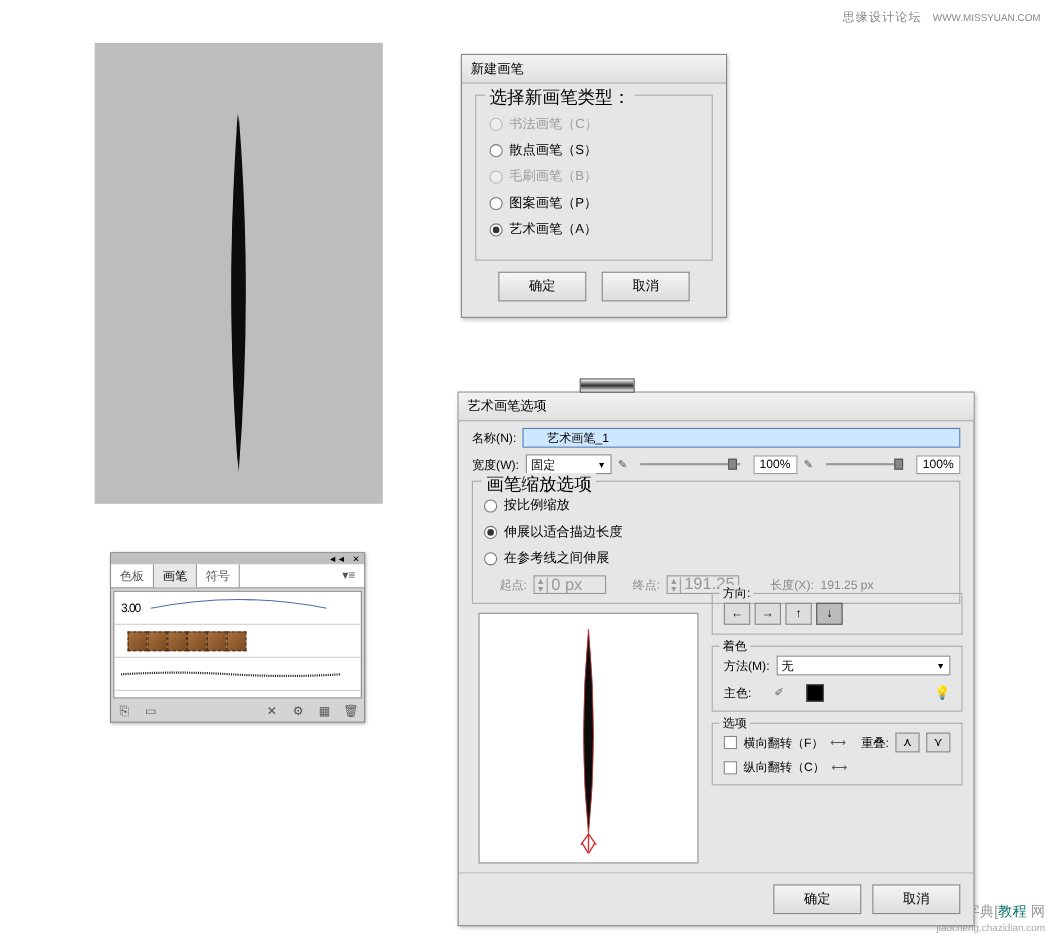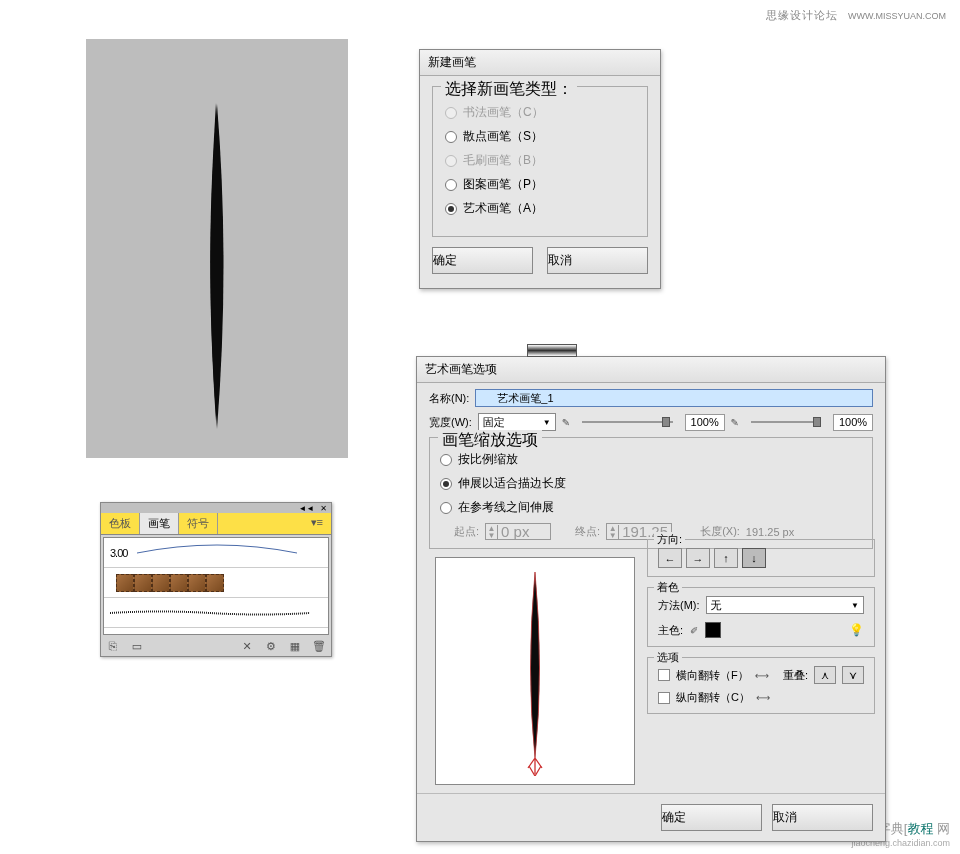--- a/index.html
+++ b/index.html
@@ -56,22 +56,22 @@
   width: 12px; height: 12px; border: 1px solid #777; border-radius: 50%;
   display: inline-flex; align-items: center; justify-content: center;
   background: #fff;
 }
 .radio-row.disabled .radio-dot { border-color: #bbb; background: #eee; }
 .radio-dot.checked::after { content:""; width:6px; height:6px; background:#333; border-radius:50%; }
 .btn {
   background: linear-gradient(#f5f5f5,#ddd);
   border: 1px solid #888;
   padding: 4px 0;
-  width: 101px;
-  text-align: left;
+  width: 80px;
+  text-align: center;
   cursor: pointer;
   font-size: 12px;
 }
 .btn-row { display: flex; gap: 14px; justify-content: center; margin: 10px 0 14px; }
 
 
 .dlg-newbrush { left: 419px; top: 49px; width: 242px; }
 
 
 .dlg-artopts { left: 416px; top: 356px; width: 470px; }
@@ -130,21 +130,21 @@
 .overlap .ob { width:22px; height:18px; border:1px solid #888; background:#ddd; text-align:center; line-height:16px; font-size:11px; }
 .btm-btns { display:flex; justify-content:flex-end; gap:10px; padding:10px 12px; border-top:1px solid #bbb; }
 
 
 .panel {
   position:absolute; left:100px; top:502px;
   width:232px; background:#d4d4d4; border:1px solid #888;
   box-shadow:1px 1px 3px rgba(0,0,0,.3);
 }
 .panel-topbar { height:10px; background:#c0c0c0; display:flex; justify-content:flex-end; align-items:center; padding:0 4px; gap:6px; font-size:8px; }
-.panel-tabs { display:flex; background:#fde047; border-bottom:1px solid #888; font-size:11px; }
+.panel-tabs { display:flex; background:#ffffff; border-bottom:1px solid #888; font-size:11px; }
 .ptab { padding:3px 8px; border-right:1px solid #999; color:#555; }
 .ptab.active { background:#e8e8e8; color:#000; }
 .panel-body { background:#fff; height:98px; overflow:hidden; position:relative; border:1px solid #888; margin:2px; }
 .brush-row { height:30px; border-bottom:1px solid #ccc; display:flex; align-items:center; padding:0 6px; }
 .panel-foot { display:flex; align-items:center; padding:3px 4px; gap:8px; font-size:11px; color:#555; }
 .panel-foot .spacer { flex:1; }
 .ic { width:16px; text-align:center; }
 .pattern-row { display:flex; }
 .pseg { width:18px; height:18px; background:linear-gradient(135deg,#a87040,#7a4a20); border:1px dashed #503018; }
 </style>
@@ -284,21 +284,21 @@
 
     <div class="mini-fieldset">
       <div class="legend">着色</div>
       <div style="display:flex; align-items:center; gap:6px; margin-bottom:8px;">
         <span>方法(M):</span>
         <div class="combo" style="flex:1">
           <span>无</span>
           <span class="arw">▼</span>
         </div>
       </div>
-      <div style="display:flex; align-items:center; gap:7px;">
+      <div style="display:flex; align-items:center; gap:21px;">
         <span>主色:</span>
         <span class="flip-ic">✐</span>
         <span class="swatch"></span>
         <span style="flex:1"></span>
         <span class="bulb">💡</span>
       </div>
     </div>
 
     <div class="mini-fieldset">
       <div class="legend">选项</div>

